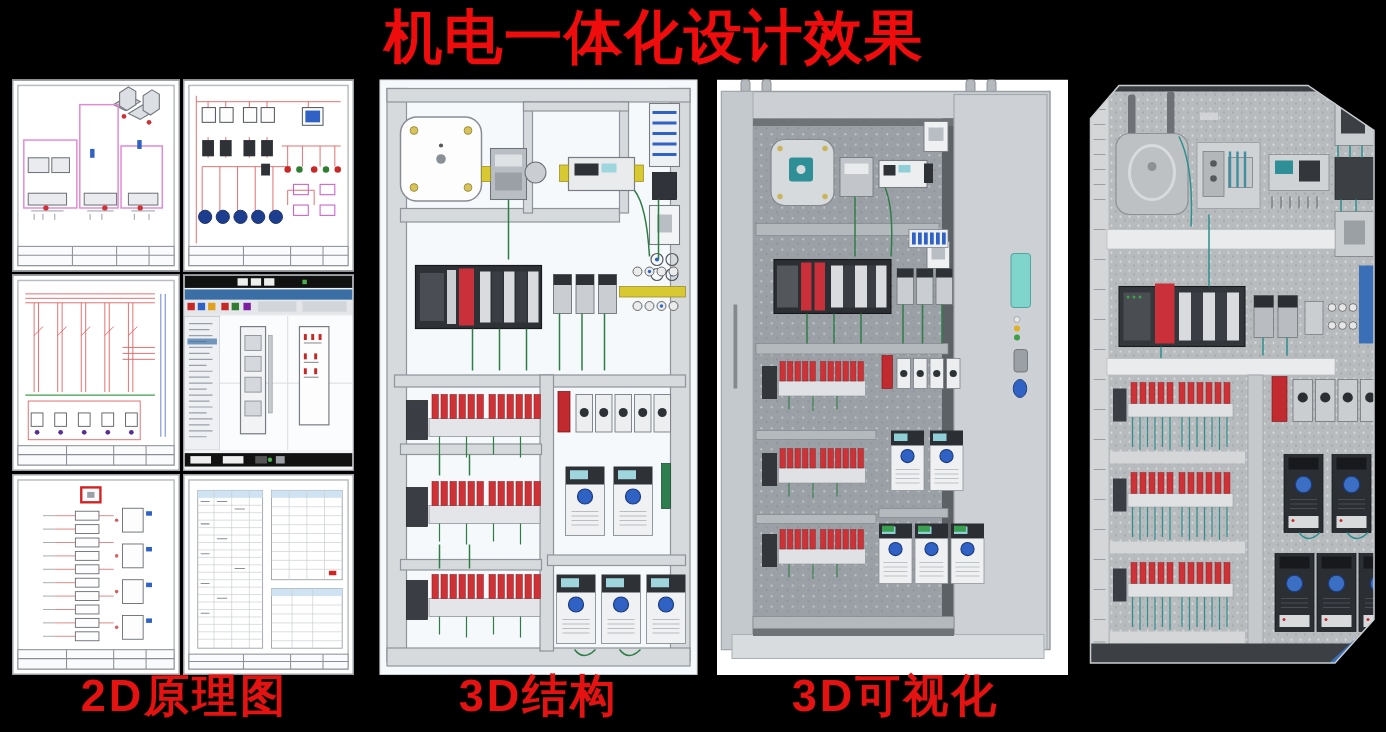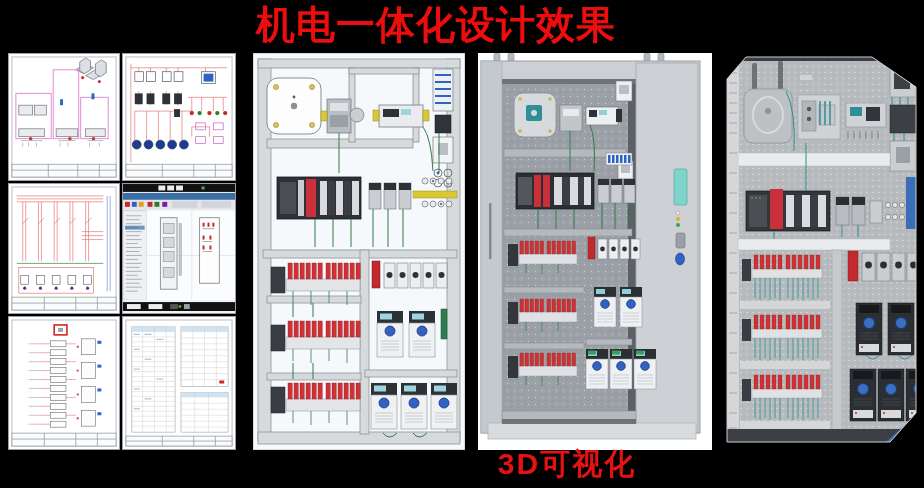--- a/index.html
+++ b/index.html
@@ -4,21 +4,21 @@
 <style>
   html,body{margin:0;padding:0;background:#fff;}
   .slide{position:relative;width:924px;height:488px;background:#000000;overflow:hidden;
          font-family:"Liberation Sans","DejaVu Sans",sans-serif;padding-left:33px;}
   .title{position:absolute;left:256px;top:-2px;font-size:39px;font-weight:bold;
          color:#ee0c0c;letter-spacing:1px;white-space:nowrap;margin:0;}
   .caption{position:absolute;top:444px;font-size:30px;font-weight:bold;color:#e51212;
            text-align:center;letter-spacing:2px;}
   .cap-1{left:8px;width:230px;}
   .cap-2{left:253px;width:212px;}
-  .cap-3{left:450px;width:234px;}
+  .cap-3{left:480px;width:234px;}
   .cap-4{left:716px;width:208px;}
   .panel{position:absolute;top:53px;}
   .panel-1{left:8px;width:230px;height:399px;display:grid;
            grid-template-columns:112px 114px;grid-template-rows:128px 131px 134px;
            gap:2px;}
   .sheet{background:#fff;border:1px solid #9aa0a6;box-sizing:border-box;}
   .sheet svg{display:block;width:100%;height:100%;}
   .panel-2{left:253px;width:212px;height:397px;}
   .panel-3{left:478px;width:234px;height:397px;}
   .panel-4{left:716px;width:208px;height:392px;}
@@ -861,15 +861,17 @@
         <polygon points="170,389 204,358 208,364 180,389" fill="#3a6fb8"></polygon>
         <g stroke="#2e8f8f" stroke-width="0.9" fill="none">
             <path d="M150 302 q6 8 14 0 M182 302 q6 8 14 0"></path>
           </g>
       </g>
 
       <polygon points="30,4 156,4 200,34 200,360 174,389 11,389 11,26" fill="none" stroke="#c9cdd0" stroke-width="1"></polygon>
     </svg>
   </div>
 
+  <div class="caption cap-1">2D原理图</div>
+  <div class="caption cap-2">3D结构</div>
   <div class="caption cap-3">3D可视化</div>
 
 </div>
 
 </body></html>

